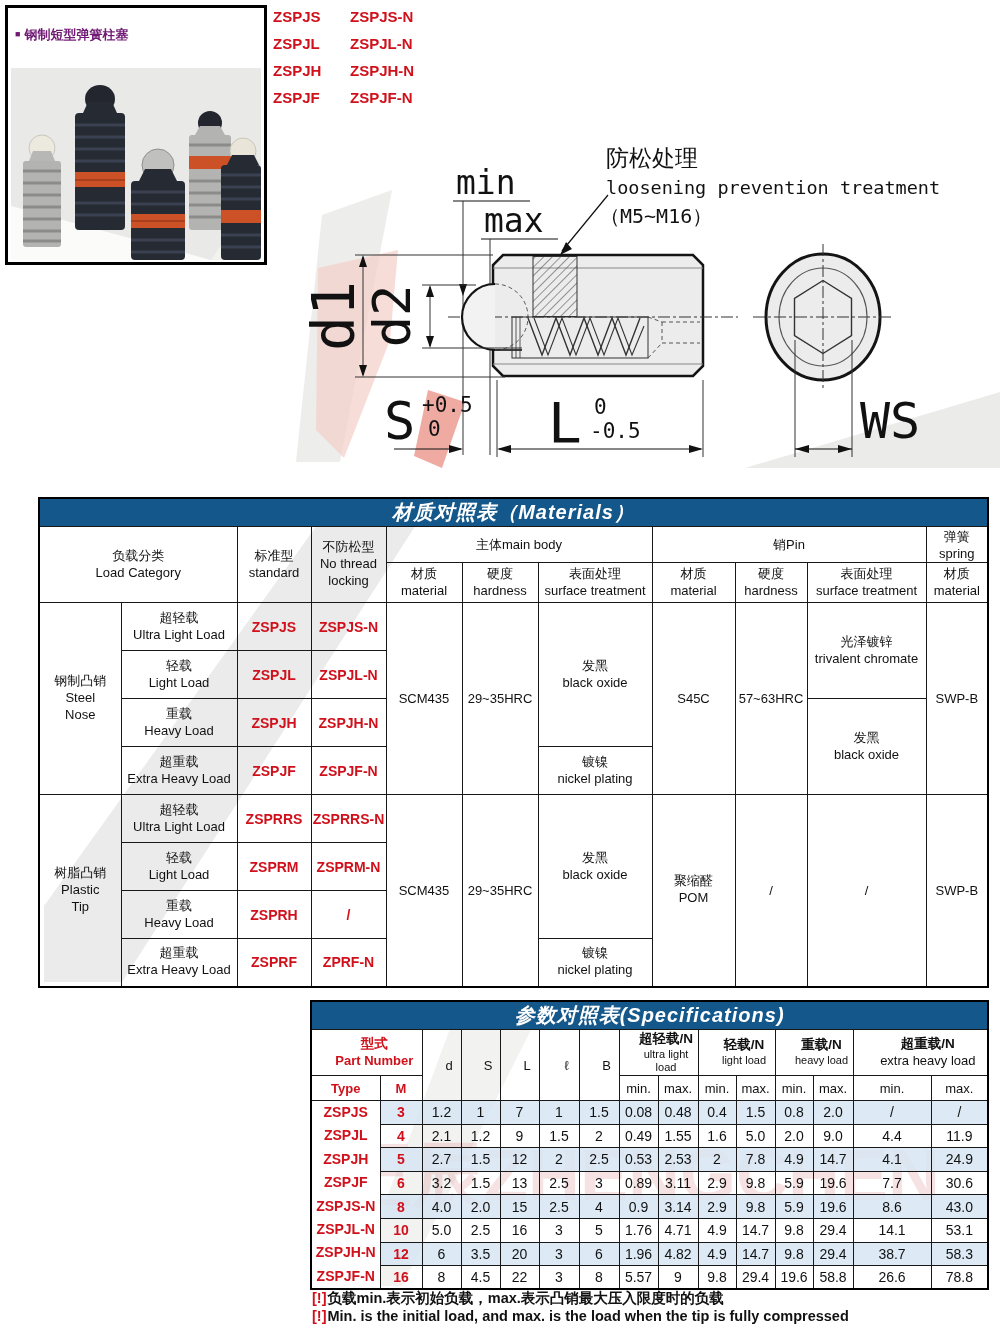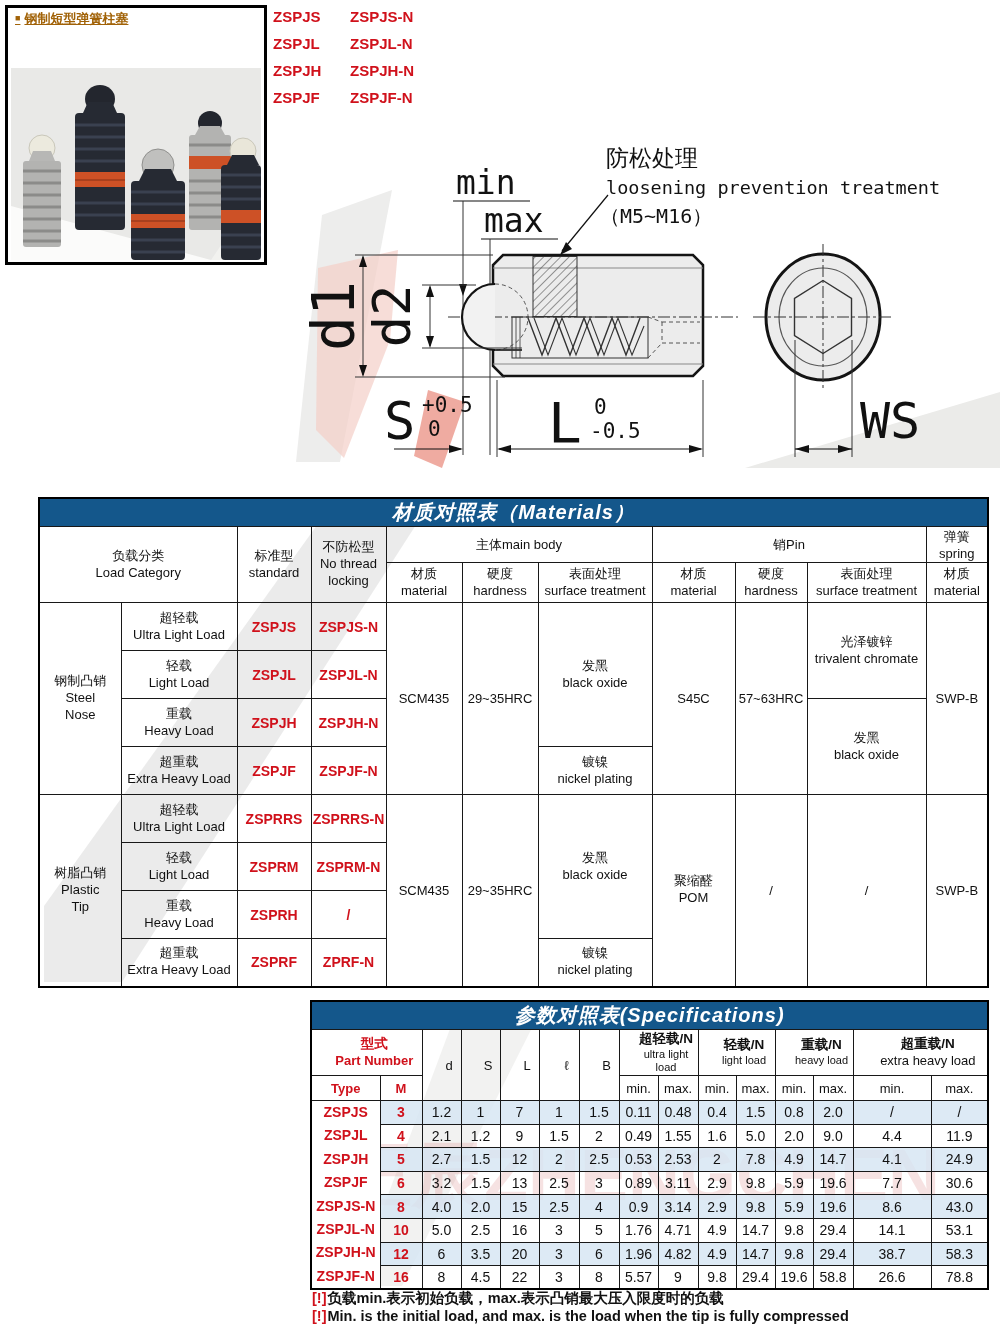--- a/index.html
+++ b/index.html
@@ -4,21 +4,21 @@
 <style>
   * { margin:0; padding:0; box-sizing:border-box; }
   body { background:#888; }
   .page { position:relative; width:1000px; height:1330px; background:#fff;
           font-family:"Liberation Sans","DejaVu Sans",sans-serif; color:#111; overflow:hidden; margin:0 auto; }
   .wm { position:absolute; left:0; top:0; z-index:0; }
 
   
   .photo-box { position:absolute; left:5px; top:5px; width:262px; height:260px;
                border:3px solid #000; background:#fff; z-index:2; }
-  .pb-title { padding:3px 7px 0 7px; font-size:13px; line-height:20px; color:#a16207; white-space:nowrap;text-decoration:underline; }
+  .pb-title { padding:19px 7px 0 7px; font-size:13px; line-height:20px; color:#701a75; white-space:nowrap; }
   .pb-title .bullet { font-size:9px; vertical-align:2px; margin-right:4px; }
   .pb-title.zh { font-weight:700; }
   .pb-title.en { font-weight:600; }
   .photo-svg { position:absolute; left:3px; bottom:2px; }
 
   
   .pn-grid { position:absolute; left:273px; top:9px; z-index:2; display:grid;
              grid-template-columns:77px auto; row-gap:11px; font-size:15px; line-height:16px; }
   .pn-grid span { color:#d0111b; font-weight:700; }
 
@@ -488,21 +488,21 @@
           <div>ZSPJL-N</div>
           <div>ZSPJH-N</div>
           <div>ZSPJF-N</div>
         </td>
         <td class="mcol">3</td>
           <td>1.2</td>
           <td>1</td>
           <td>7</td>
           <td>1</td>
           <td>1.5</td>
-          <td>0.11</td>
+          <td>0.08</td>
           <td>0.48</td>
           <td>0.4</td>
           <td>1.5</td>
           <td>0.8</td>
           <td>2.0</td>
           <td>/</td>
           <td>/</td>
       </tr>
       <tr class="dr">
           <td class="mcol">4</td>

